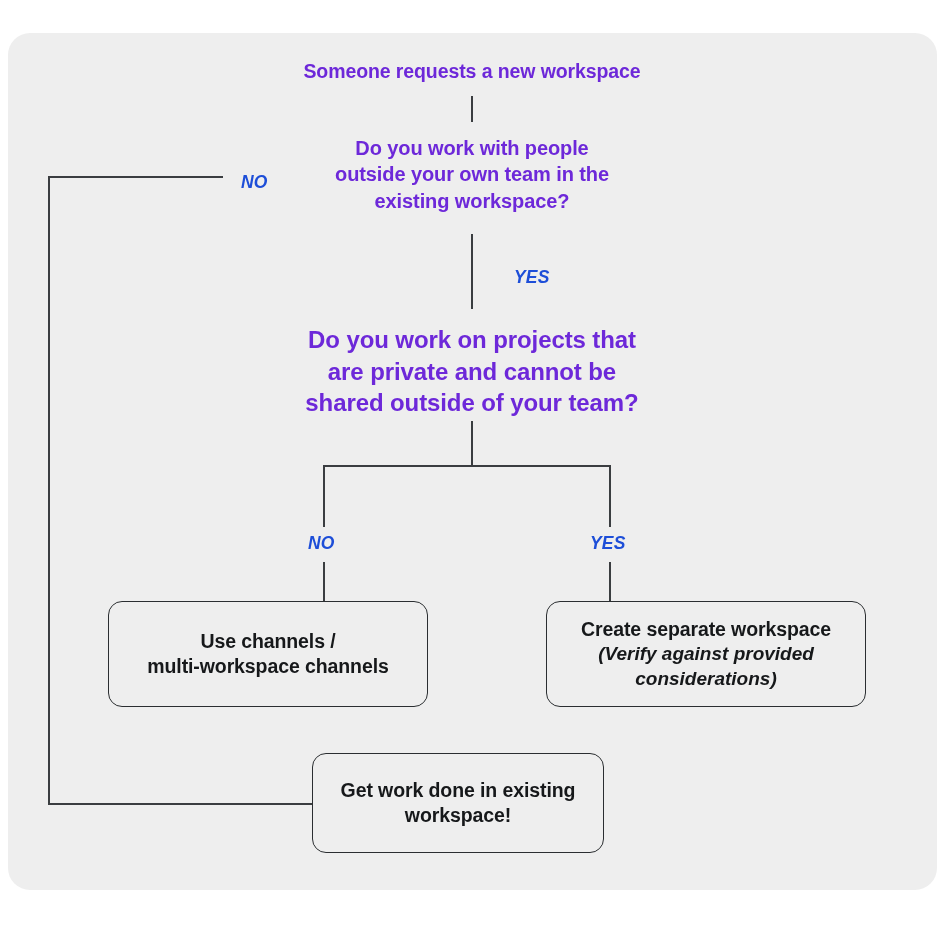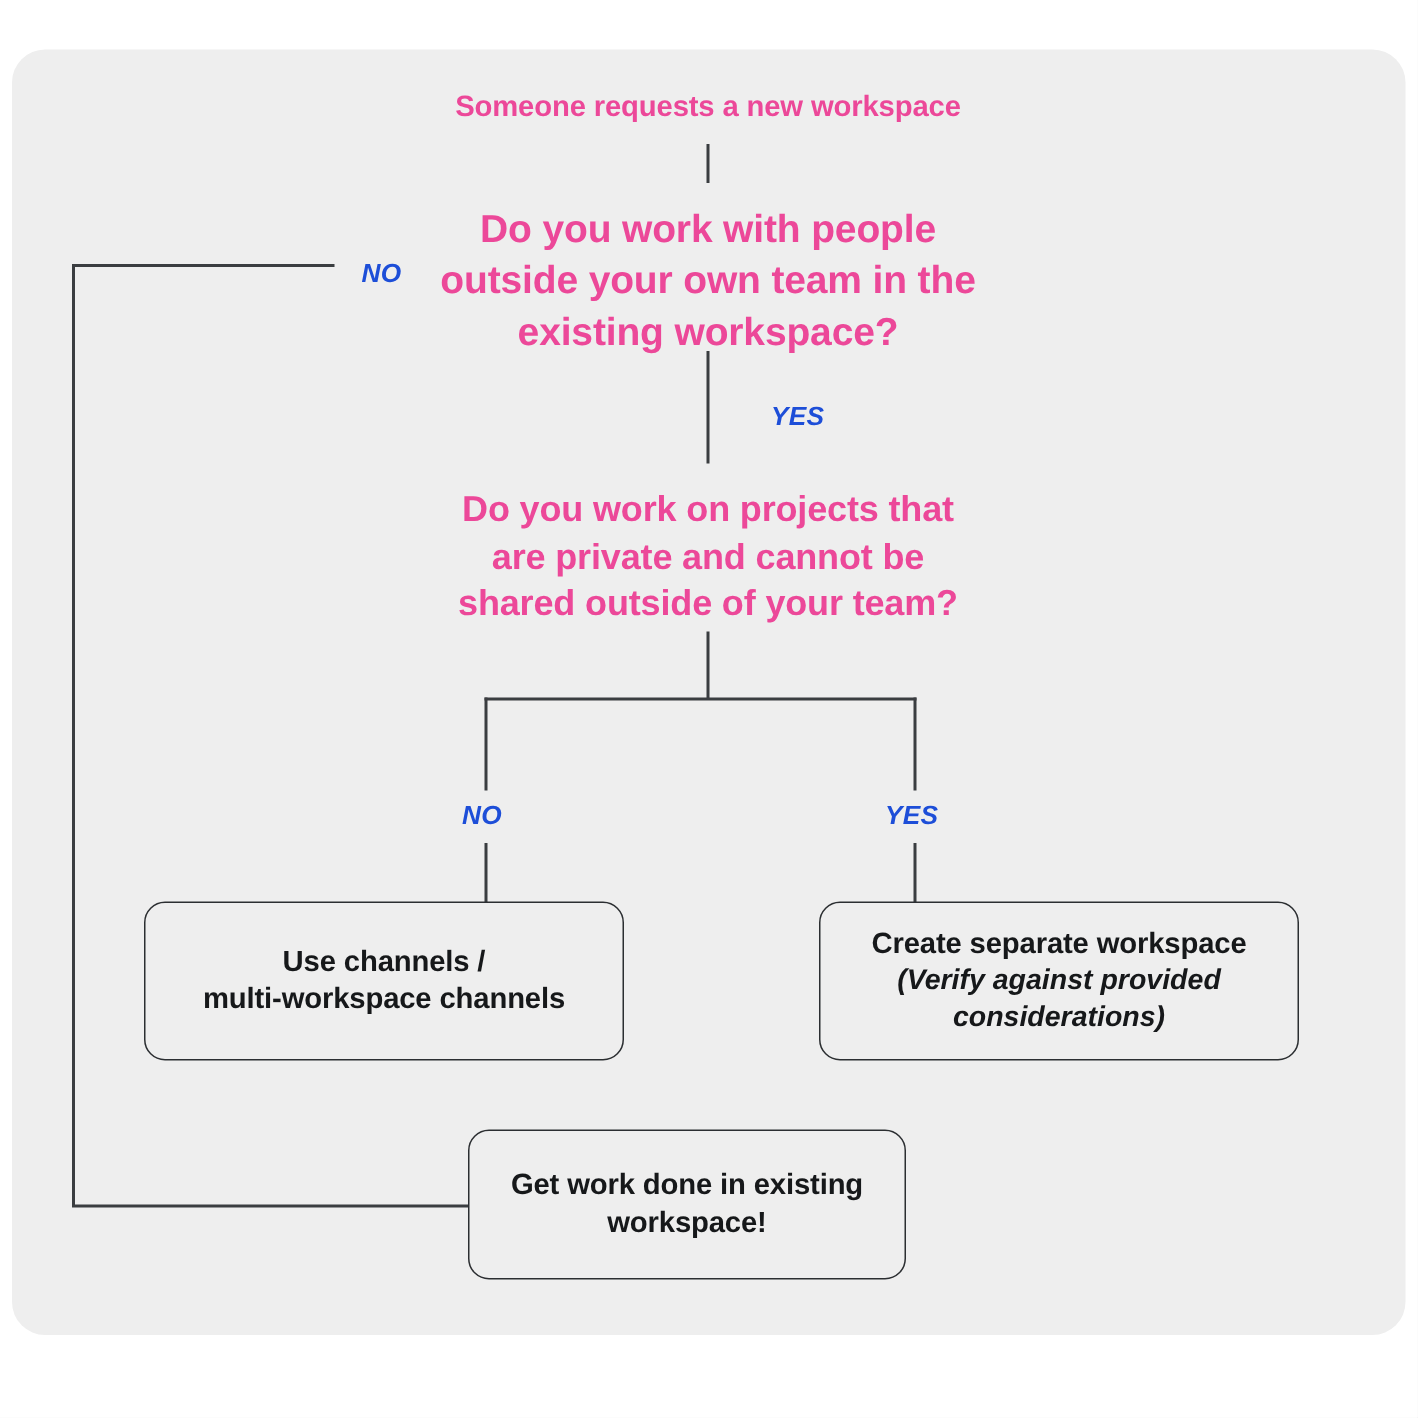--- a/index.html
+++ b/index.html
@@ -29,39 +29,39 @@
     width: 929px;
     height: 857px;
     background: #eeeeee;
     border-radius: 22px;
   }
 
   
   .node-text {
     position: absolute;
     text-align: center;
-    color: #ec4899;
+    color: #6d28d9;
     font-weight: 700;
     line-height: 1.32;
     letter-spacing: -0.1px;
     white-space: pre-line;
   }
 
   #node-start {
     left: 222px;
     top: 59px;
     width: 500px;
     font-size: 19.5px;
   }
 
   #node-q1 {
     left: 272px;
     top: 135px;
     width: 400px;
-    font-size: 26px;
+    font-size: 20px;
   }
 
   #node-q2 {
     left: 272px;
     top: 324px;
     width: 400px;
     font-size: 24px;
   }
 
   
@@ -102,21 +102,21 @@
   }
   .box .l2 {
     font-weight: 700;
     font-style: italic;
     font-size: 19px;
     display: block;
     white-space: pre-line;
   }
 
   #box-channels {
-    left: 96px;
+    left: 108px;
     top: 601px;
     width: 320px;
     height: 106px;
   }
   #box-separate {
     left: 546px;
     top: 601px;
     width: 320px;
     height: 106px;
   }

